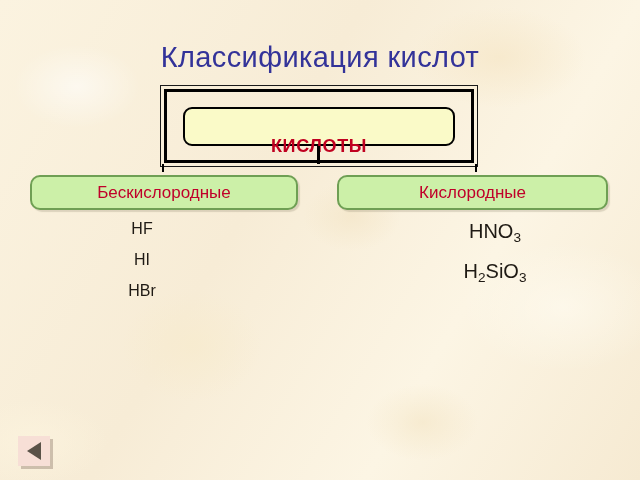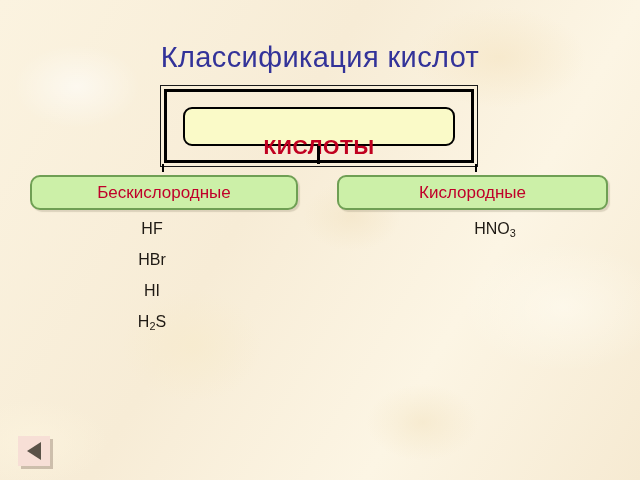--- a/index.html
+++ b/index.html
@@ -75,21 +75,21 @@
     background: #fafac8;
     border: 2px solid #000000;
     border-radius: 9px;
     box-sizing: border-box;
     display: flex;
     align-items: center;
     justify-content: center;
   }
   #acids-box .label {
     color: #c00020;
-    font-size: 21px;
+    font-size: 18px;
     font-weight: bold;
     letter-spacing: 0.6px;
     margin-top: 40px;
   }
 
   
   .connector {
     position: absolute;
     background: #000000;
   }
@@ -125,37 +125,37 @@
     align-items: center;
     justify-content: center;
     box-shadow: 2px 2px 1px rgba(120,110,80,0.22);
   }
   .cat-box .label {
     color: #c0002a;
     font-size: 17px;
     font-weight: 400;
   }
   #cat-anoxic { left: 30px; width: 268px; justify-content: center; }
-  #cat-oxygen { left: 337px; width: 271px; border-radius: 9px; }
+  #cat-oxygen { left: 337px; width: 271px; }
 
   
   .formula-col {
     position: absolute;
     color: #1a1a1a;
   }
-  #col-anoxic { left: 92px; top: 220px; width: 120px; }
+  #col-anoxic { left: 82px; top: 220px; width: 120px; }
   #col-oxygen { left: 420px; top: 220px; width: 150px; }
 
   .formula {
     text-align: center;
     color: #1f1a14;
     white-space: nowrap;
   }
   #col-anoxic .formula { font-size: 16px; margin-bottom: 13px; }
-  #col-oxygen .formula { font-size: 16px; margin-bottom: 17px; }
+  #col-oxygen .formula { font-size: 20px; margin-bottom: 17px; }
   .formula sub {
     font-size: 0.68em;
     vertical-align: baseline;
     position: relative;
     bottom: -0.28em;
   }
 
   
   #back-button {
     position: absolute;
@@ -200,26 +200,26 @@
   <div class="cat-box" id="cat-anoxic">
     <span class="label">Бескислородные</span>
   </div>
 
   <div class="cat-box" id="cat-oxygen">
     <span class="label">Кислородные</span>
   </div>
 
   <div class="formula-col" id="col-anoxic">
     <div class="formula">HF</div>
+    <div class="formula">HI</div>
     <div class="formula">HBr</div>
-    <div class="formula">HI</div>
-    <div class="formula">H<sub>2</sub>S</div>
   </div>
 
   <div class="formula-col" id="col-oxygen">
     <div class="formula">HNO<sub>3</sub></div>
+    <div class="formula">H<sub>2</sub>SiO<sub>3</sub></div>
   </div>
 
   <div id="back-button">
     <span class="tri"></span>
   </div>
 
 </div>
 
 </body></html>

